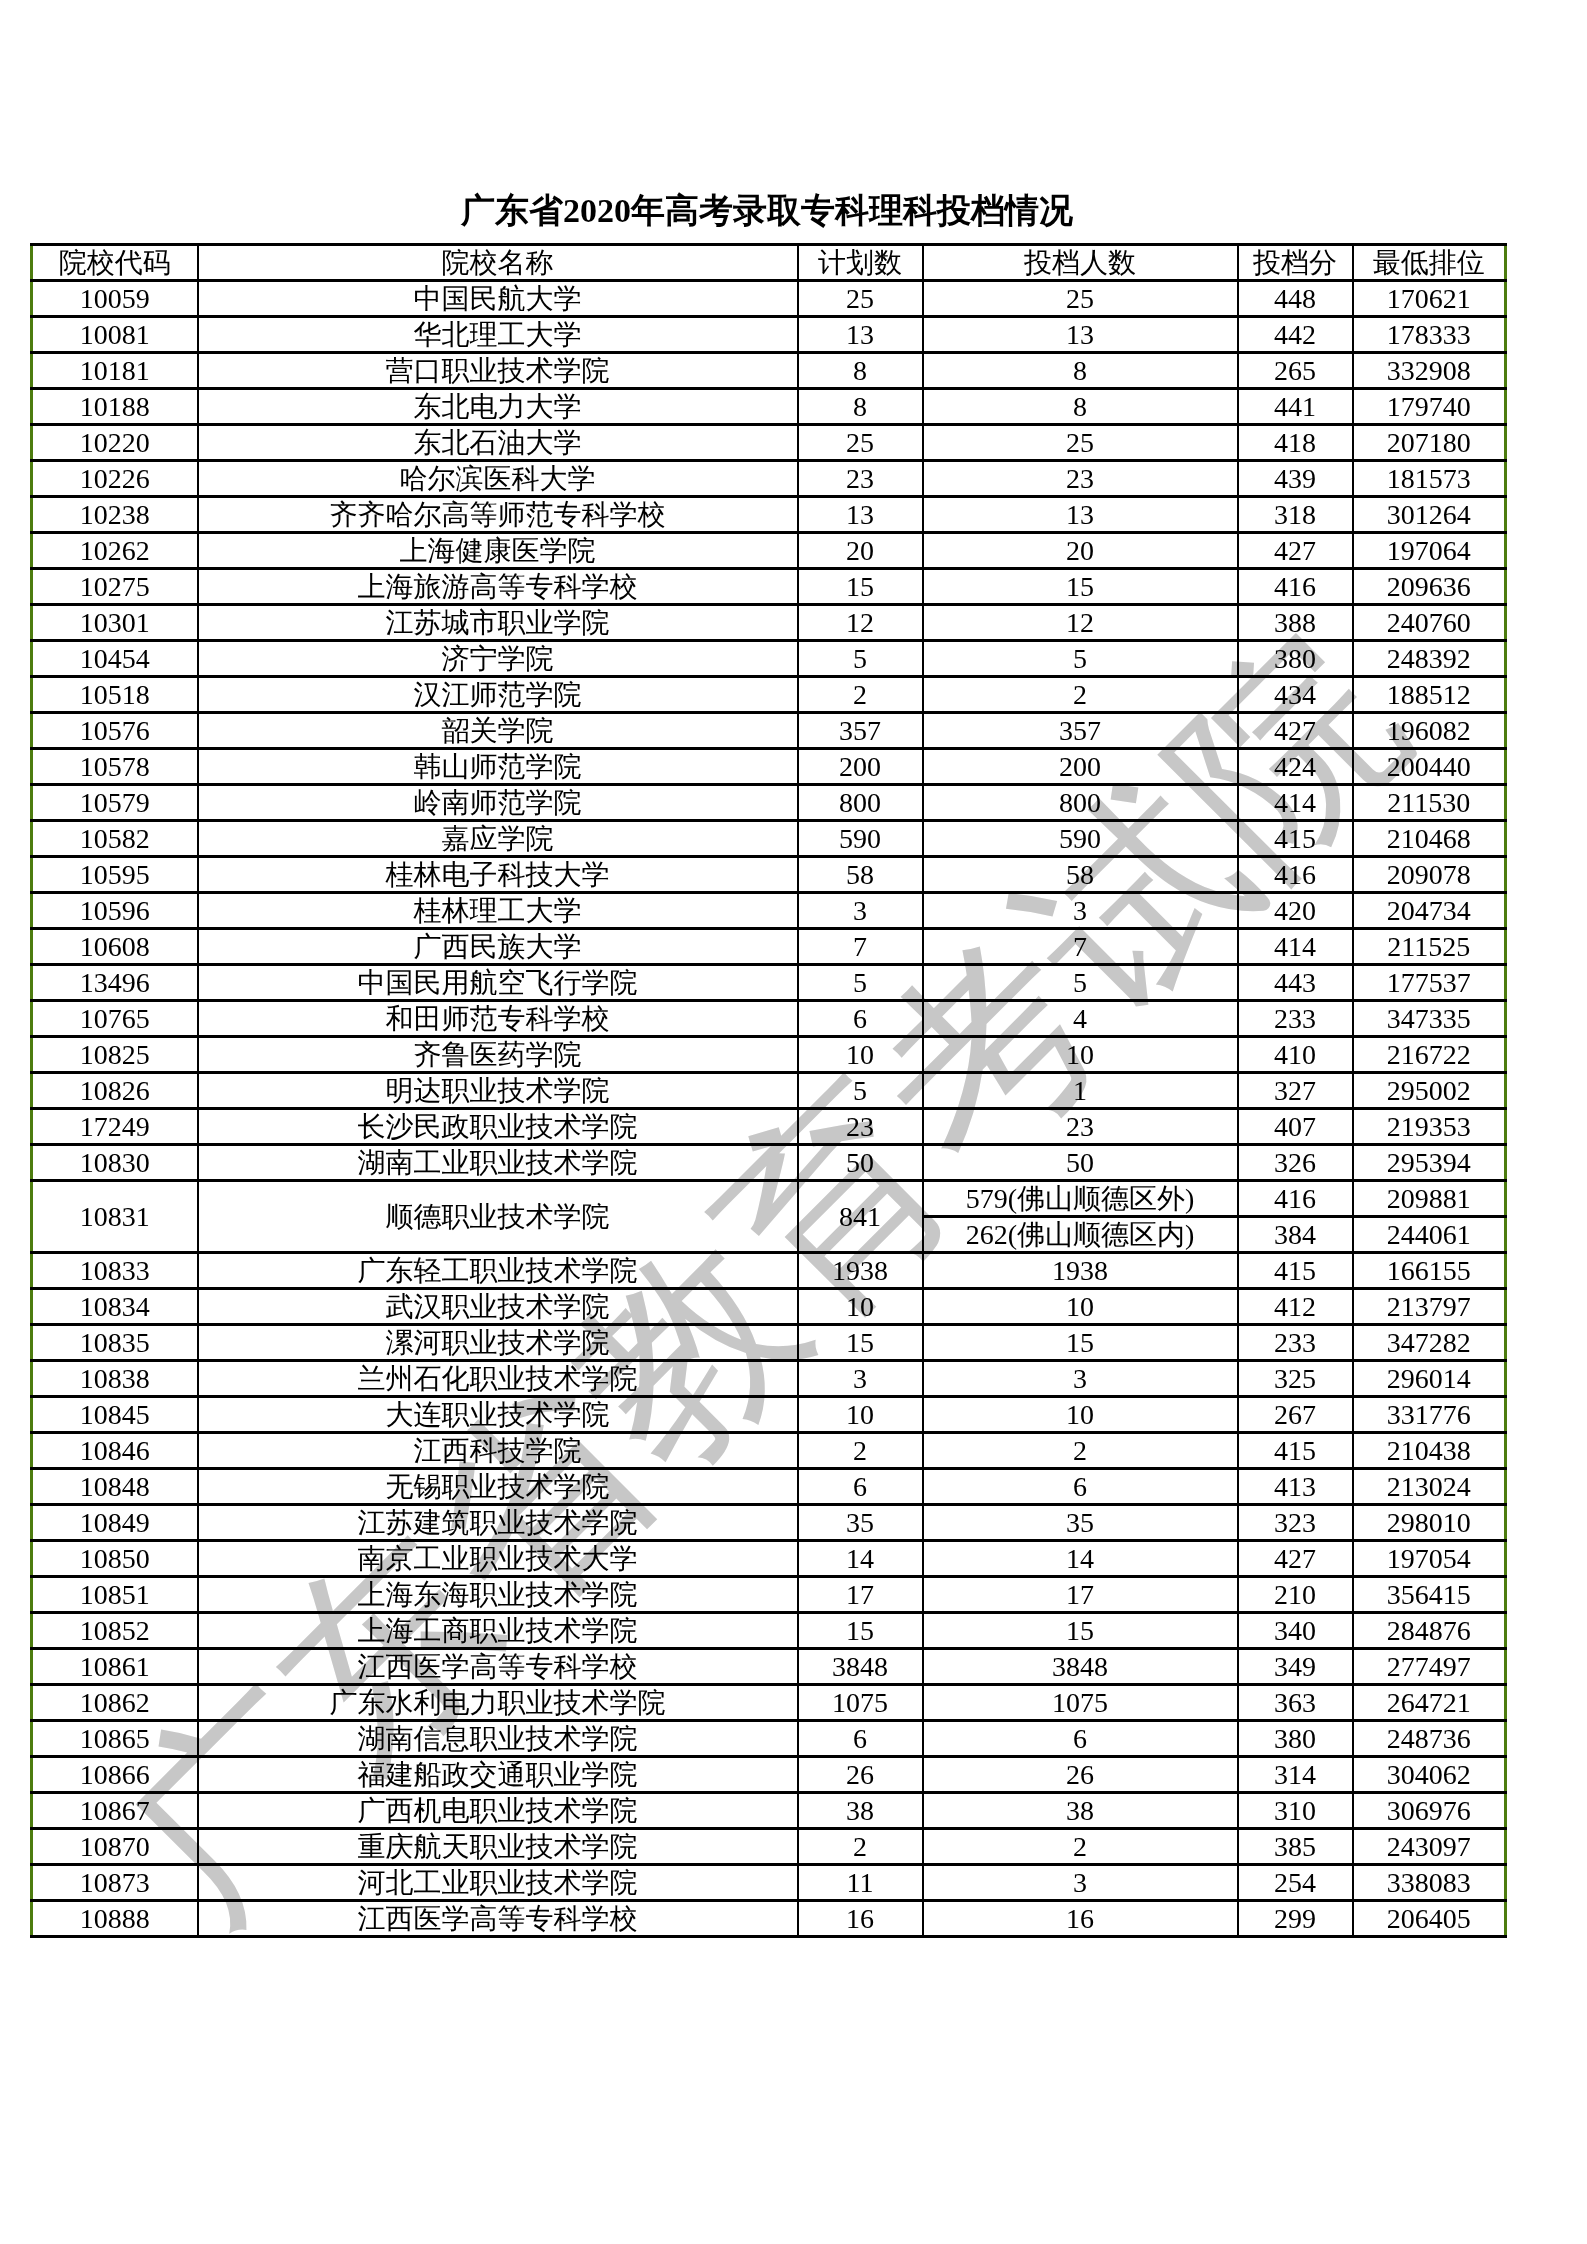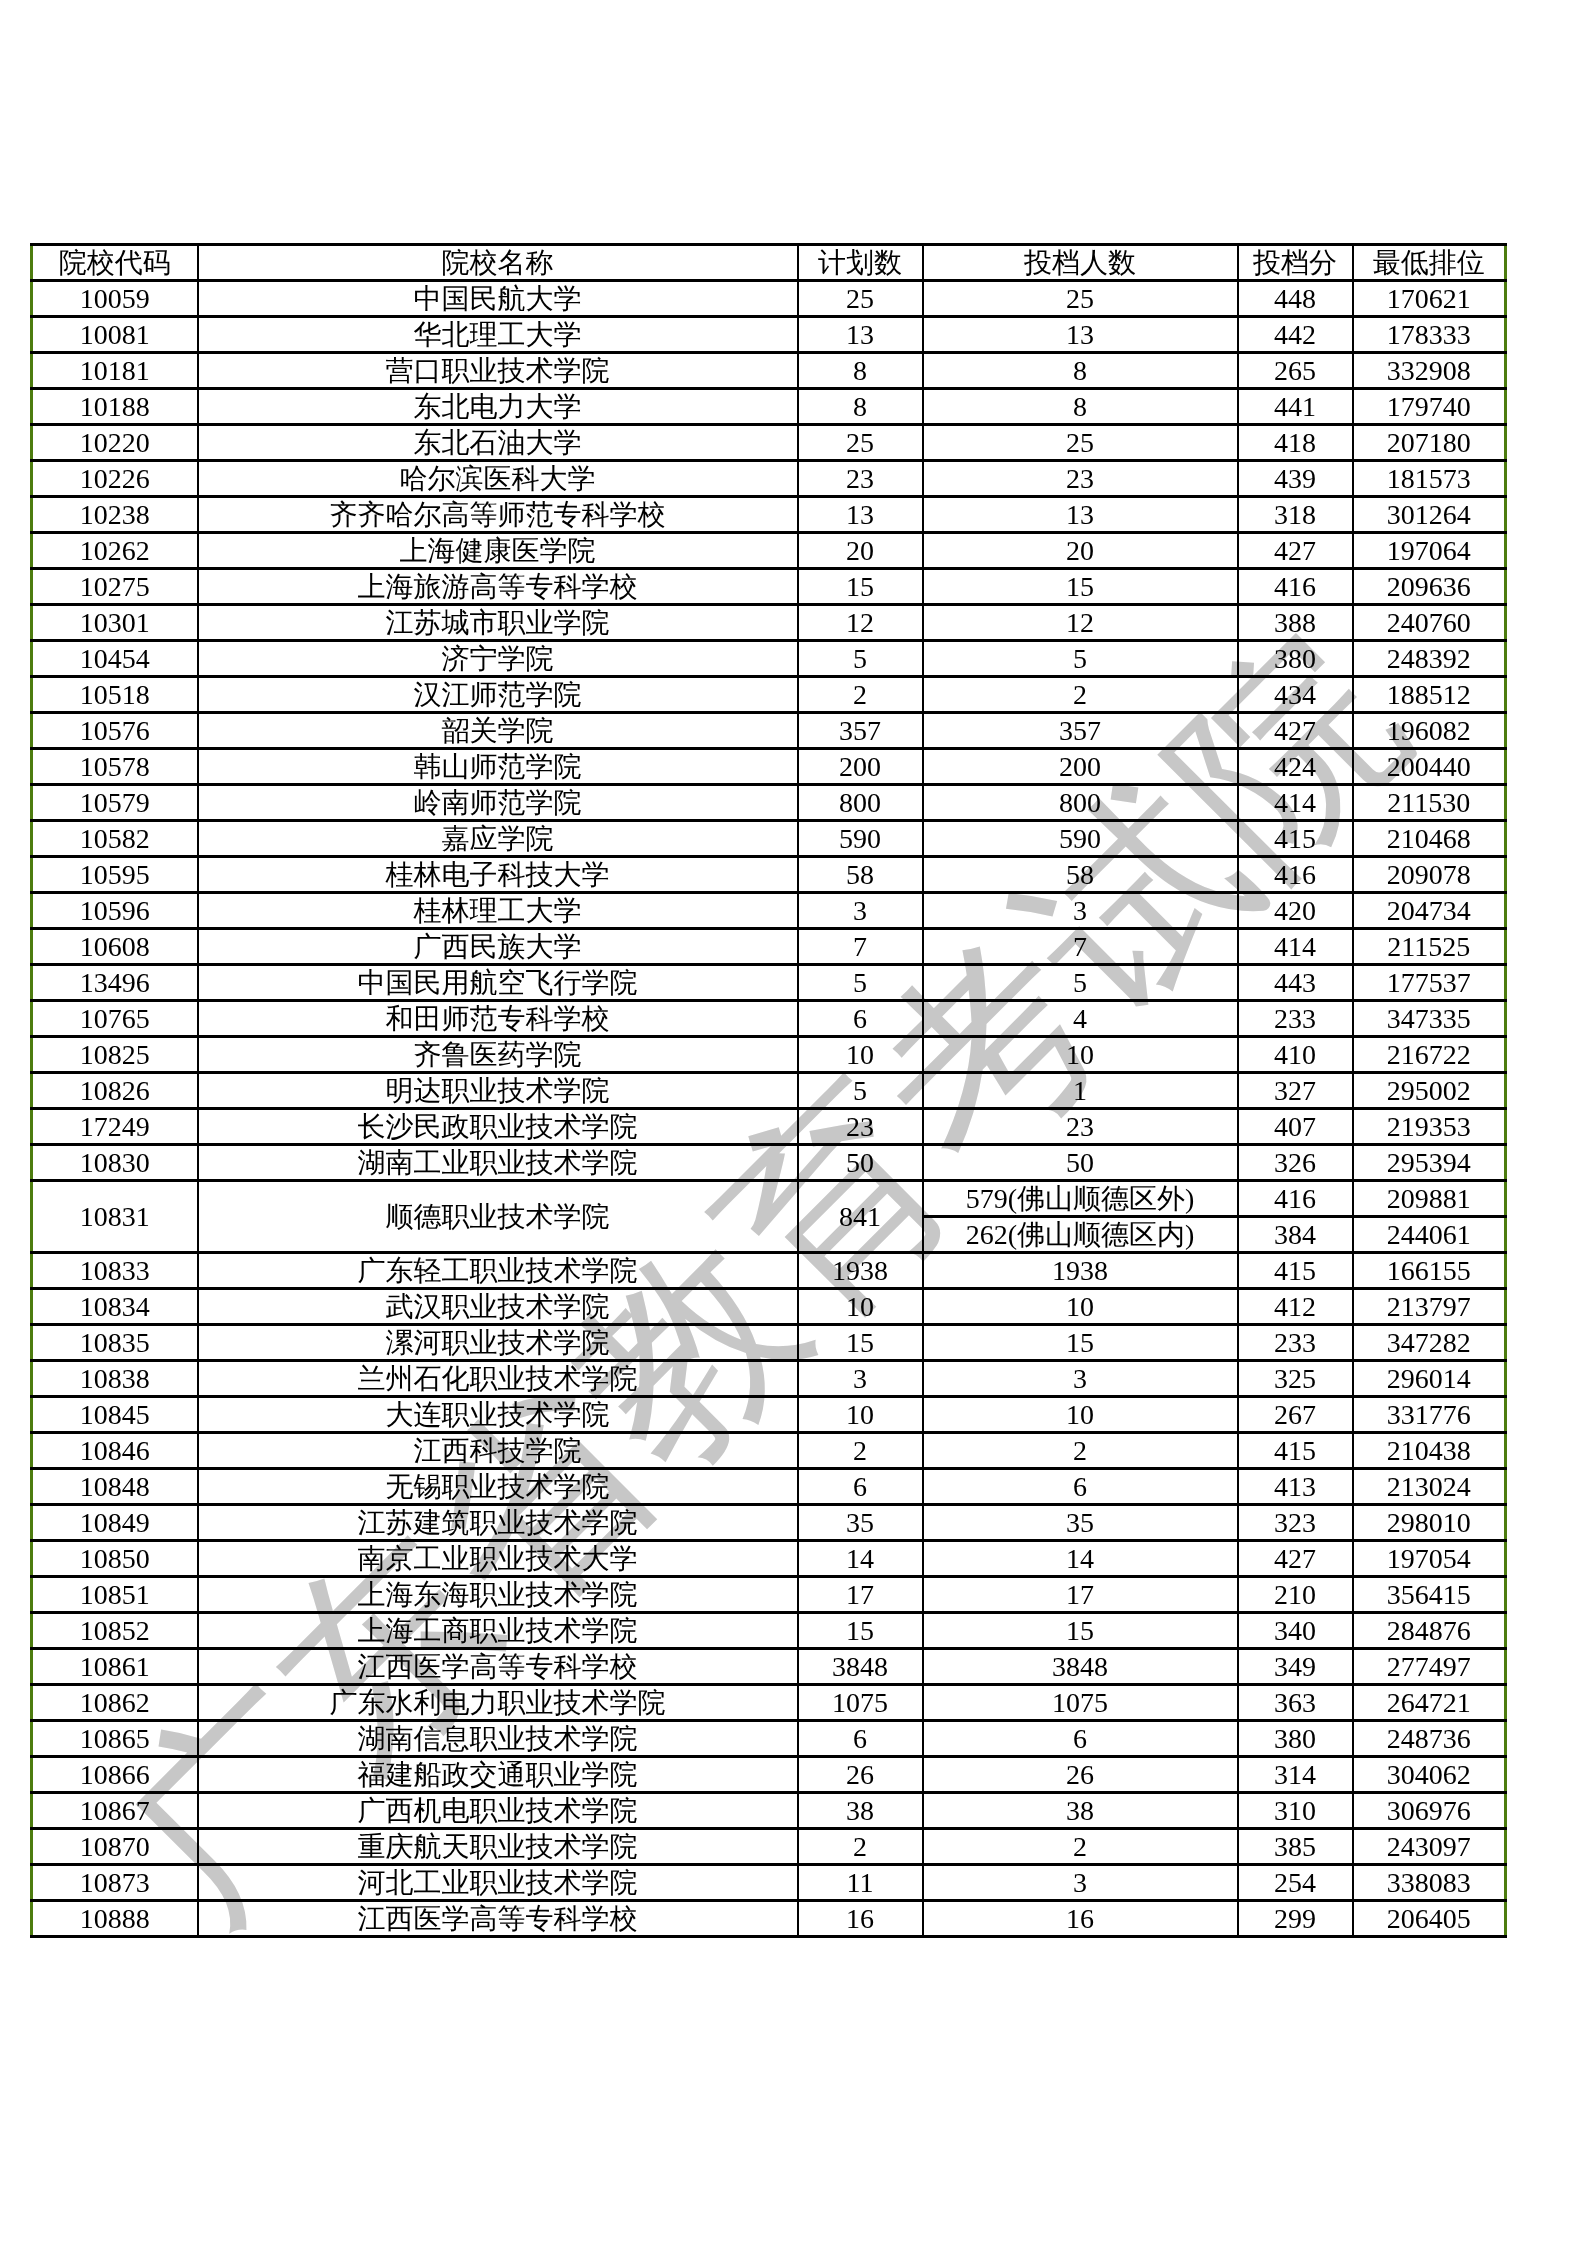--- a/index.html
+++ b/index.html
@@ -63,20 +63,21 @@
     z-index:1;
   }
 </style>
 </head>
 <body>
 
 <div class="page">
 
   <div class="watermark">广东省教育考试院</div>
 
+  <div class="title">广东省2020年高考录取专科理科投档情况</div>
 
   <table class="main">
     <colgroup>
       <col style="width:166px">
       <col style="width:600px">
       <col style="width:125px">
       <col style="width:315px">
       <col style="width:115px">
       <col style="width:153px">
     </colgroup>

